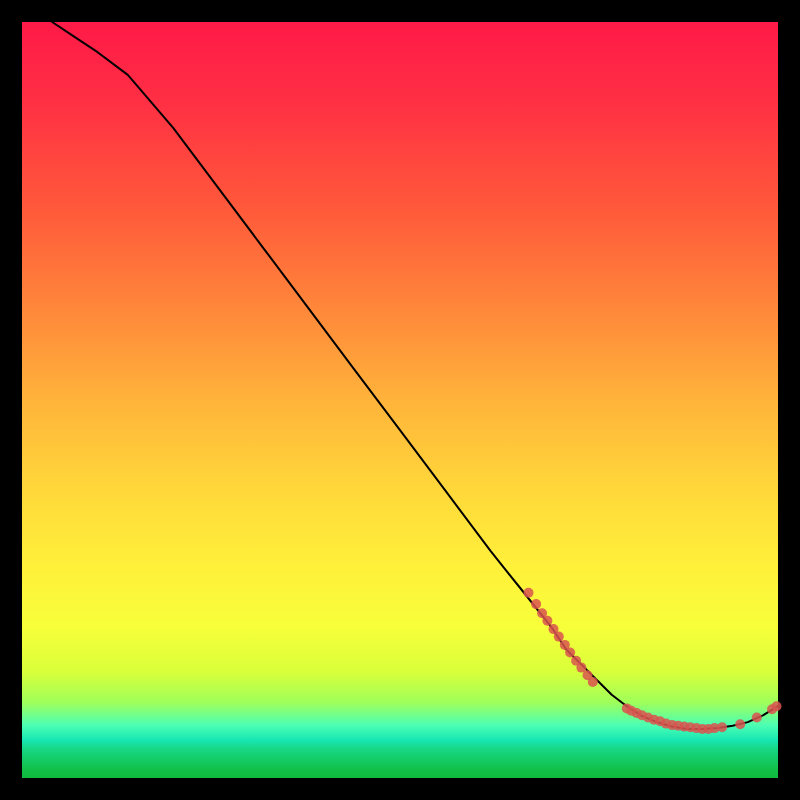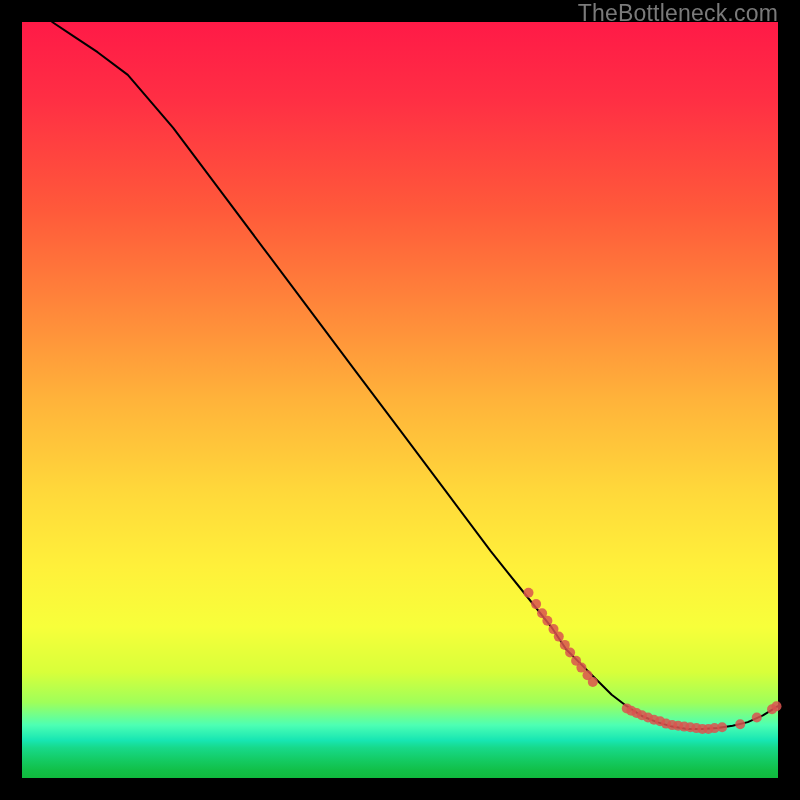--- a/index.html
+++ b/index.html
@@ -73,21 +73,20 @@
     fill-opacity: 0.85;
     stroke: none;
   }
 </style>
 </head>
 <body>
 
 <div class="stage">
   <div class="plot-area"></div>
 
-  <div class="watermark">TheBottleneck.com</div>
 
   <svg class="overlay" viewBox="0 0 756 756" preserveAspectRatio="none">
     <path id="curve-path" class="curve" d="M30.2 0.0 L52.9 15.1 L75.6 30.2 L105.8 52.9 L151.2 105.8 L196.6 166.3 L241.9 226.8 L287.3 287.3 L332.6 347.8 L378.0 408.2 L423.4 468.7 L468.7 529.2 L499.0 567.0 L529.2 604.8 L544.3 627.5 L559.4 642.6 L574.6 657.7 L589.7 672.8 L604.8 684.2 L619.9 694.0 L635.0 700.1 L650.2 704.6 L665.3 706.9 L680.4 706.9 L695.5 706.1 L710.6 703.8 L725.8 700.1 L740.9 693.3 L756.0 684.2"></path>
     <g id="dots-group">
         <circle cx="506.5" cy="570.8" r="5" class="dot"></circle>
         <circle cx="514.1" cy="582.1" r="5" class="dot"></circle>
         <circle cx="520.1" cy="591.2" r="5" class="dot"></circle>
         <circle cx="525.4" cy="598.8" r="5" class="dot"></circle>
         <circle cx="531.5" cy="607.1" r="5" class="dot"></circle>
         <circle cx="536.8" cy="614.6" r="5" class="dot"></circle>

